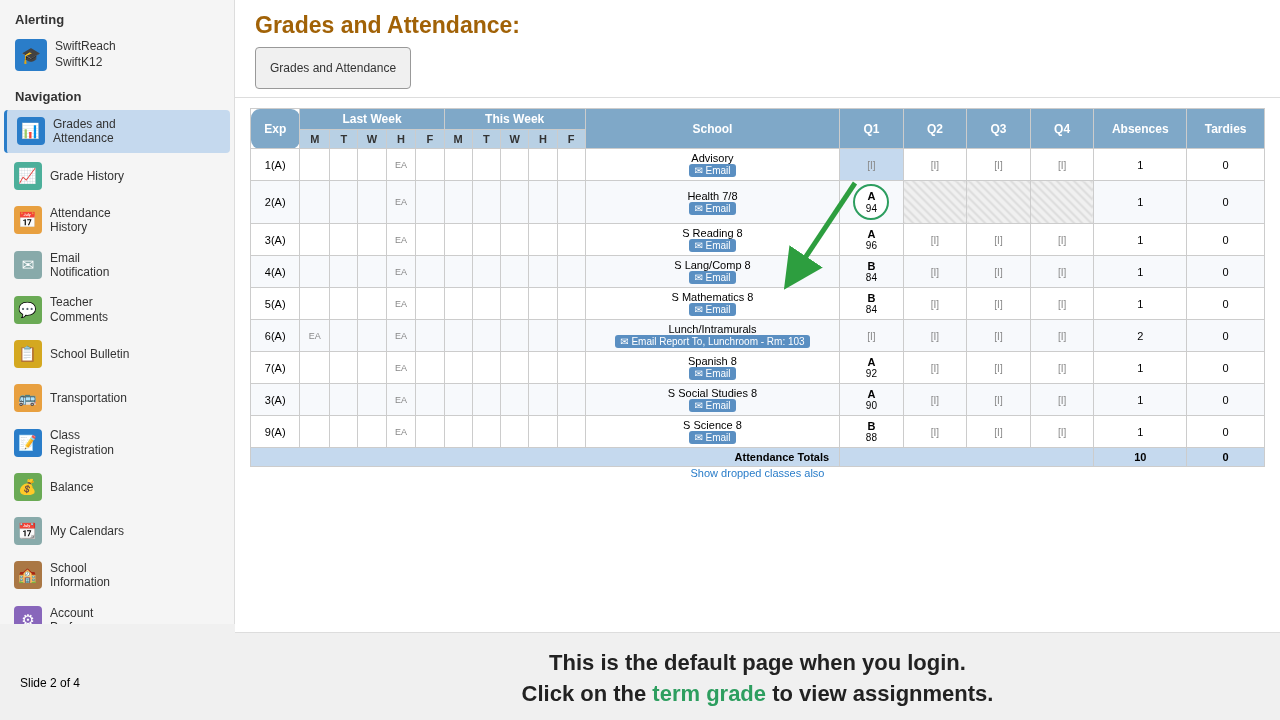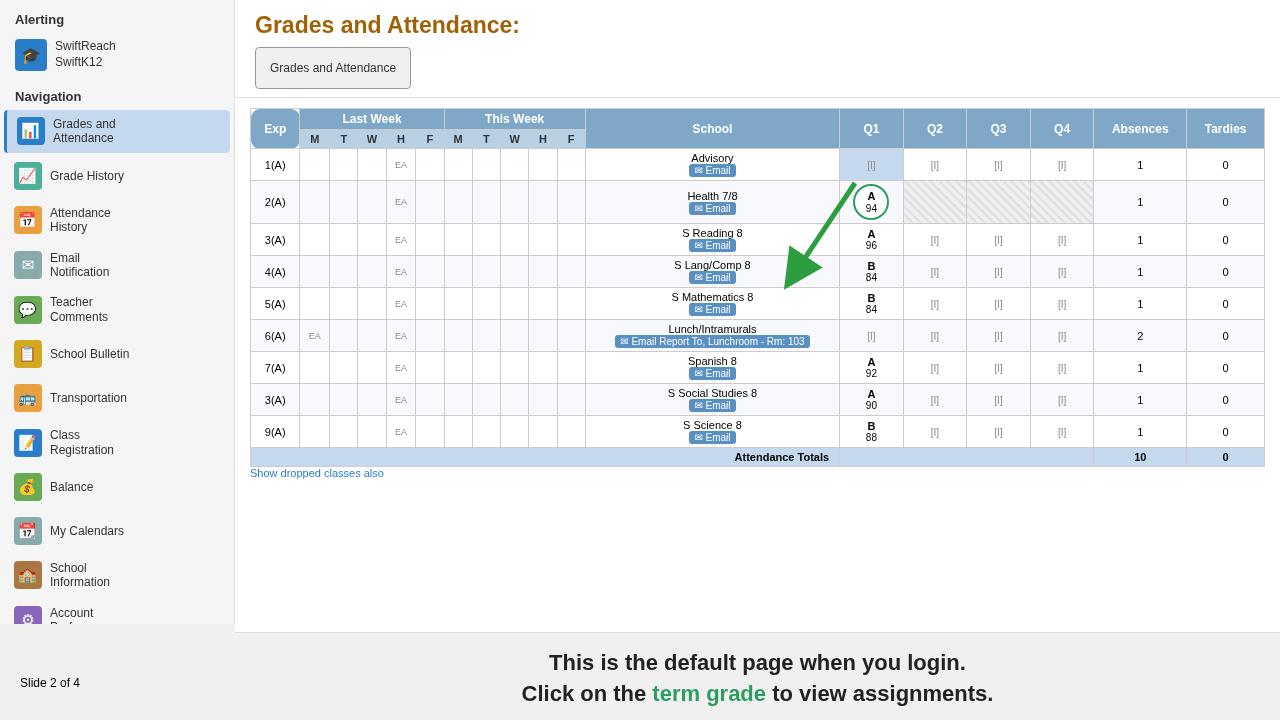--- a/index.html
+++ b/index.html
@@ -192,20 +192,21 @@
       font-size: 11px;
     }
 
     .gpa-area {
       text-align: center;
       padding: 6px 0 2px;
       font-size: 11px;
       color: #333;
     }
     .show-dropped {
+      text-align: center;
       font-size: 11px;
       color: #2a7dc9;
       cursor: pointer;
       padding-bottom: 4px;
     }
 
     
     .instruction-area {
       background: #f0f0f0;
       padding: 15px 20px 10px;

